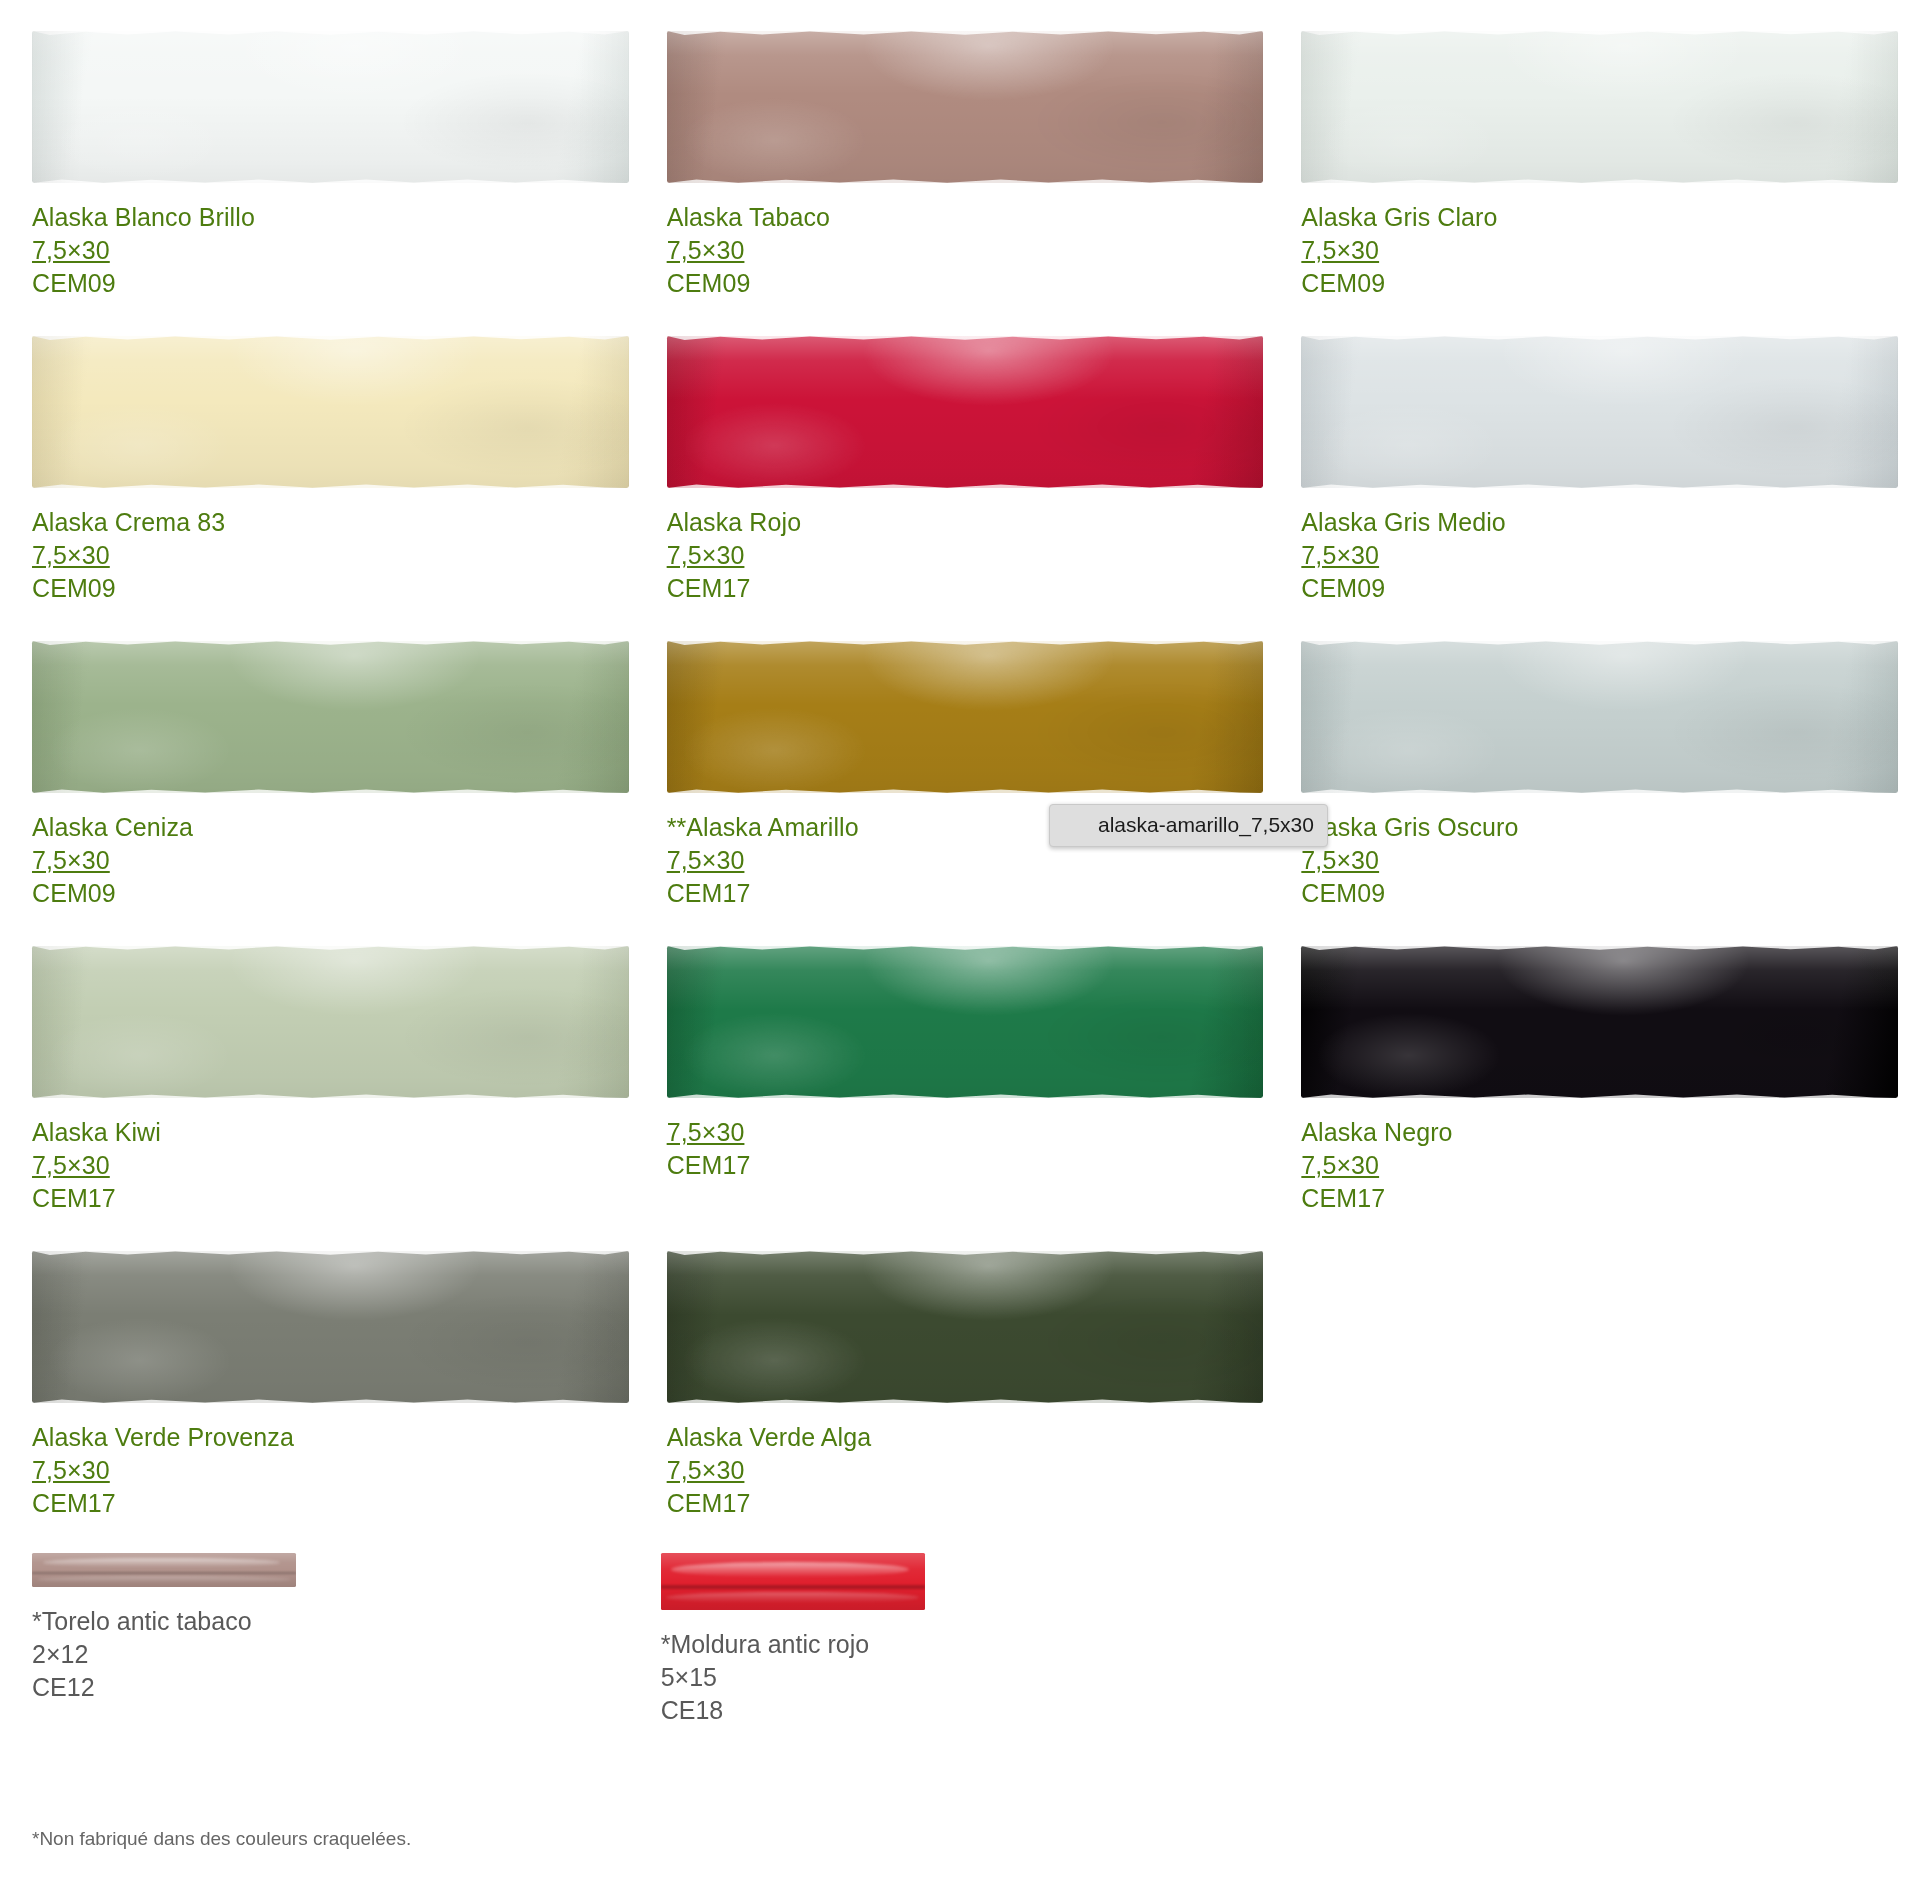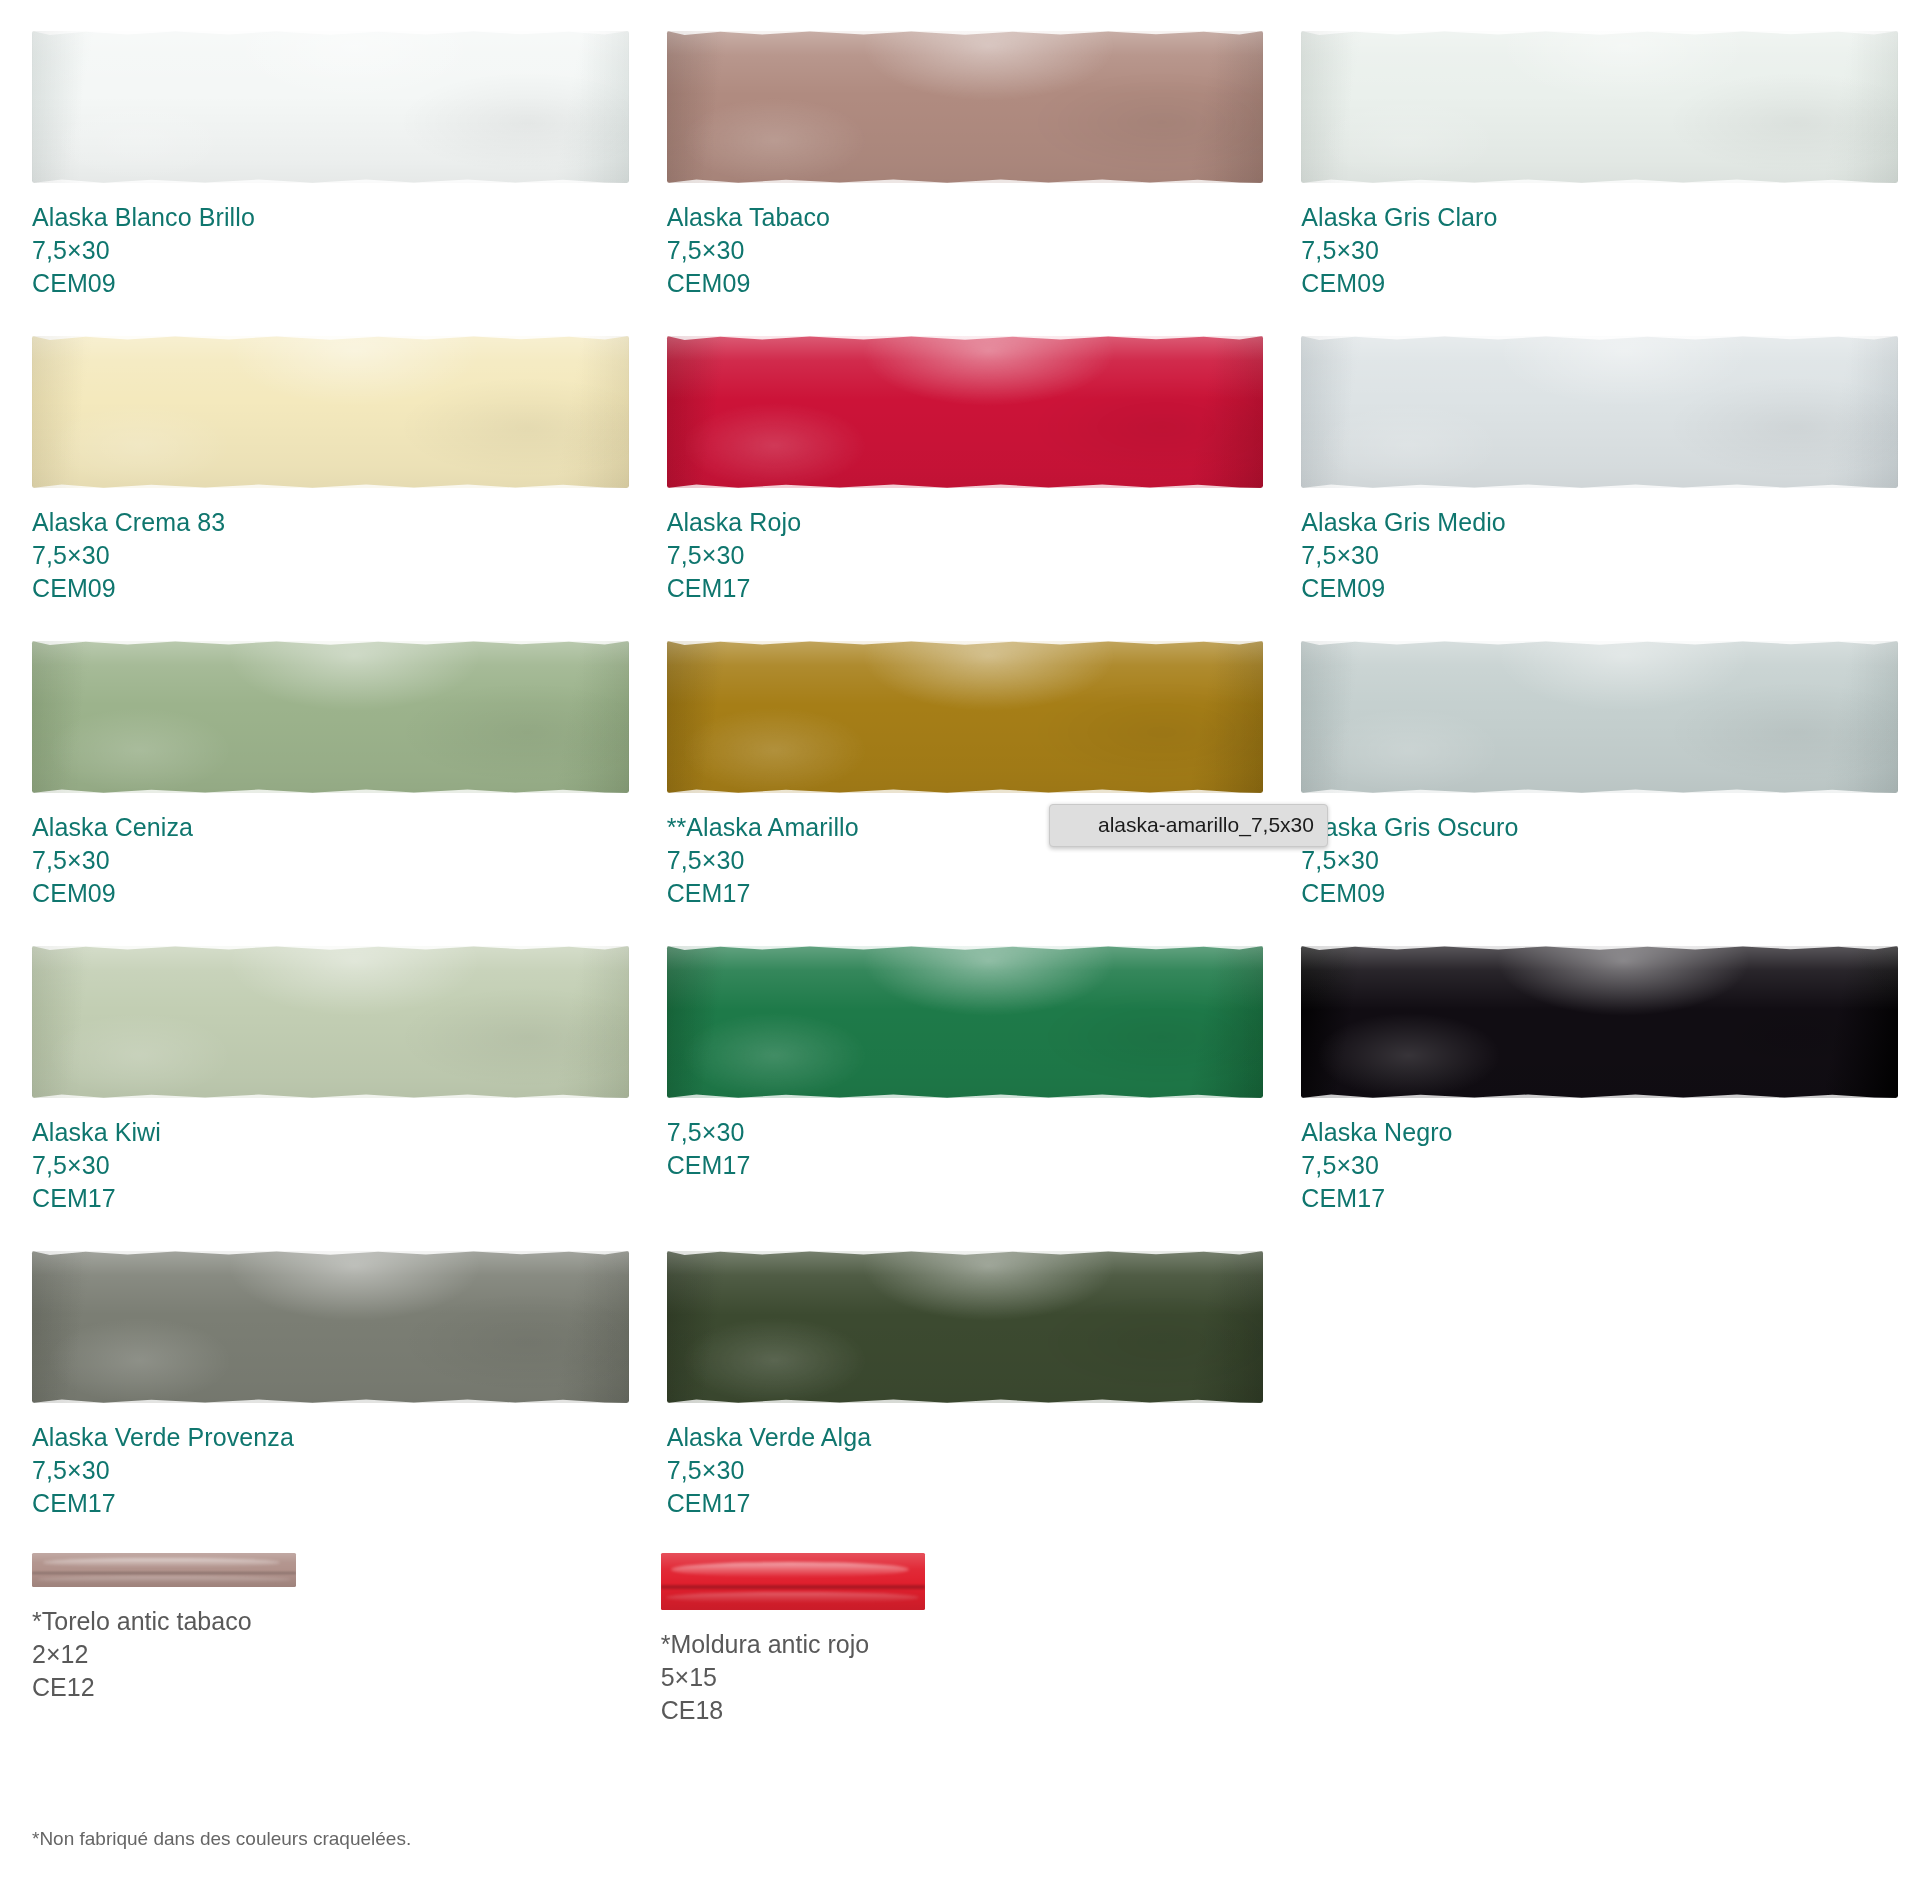--- a/index.html
+++ b/index.html
@@ -90,28 +90,28 @@
     clip-path: polygon(0 100%, 5% 10%, 12% 95%, 20% 18%, 29% 88%, 38% 12%, 47% 92%,
                        56% 15%, 64% 85%, 73% 10%, 81% 90%, 89% 20%, 96% 88%, 100% 100%);
     opacity: 0.8;
     pointer-events: none;
   }
 
   
   .caption {
     padding-top: 18px;
     padding-bottom: 36px;
-    color: #0f766e;
+    color: #4d7c0f;
     font-size: 25px;
     line-height: 33px;
     letter-spacing: 0.1px;
     font-weight: 400;
   }
   .caption .c-name { display: block; white-space: nowrap; }
-  .caption .c-size { display: block; }
+  .caption .c-size { display: block; text-decoration: underline; }
   .caption .c-code { display: block; }
 
   .tile-cell.empty .swatch,
   .tile-cell.empty .caption { visibility: hidden; }
 
   
   .trim-grid {
     display: grid;
     grid-template-columns: repeat(3, 1fr);
     column-gap: 20px;

